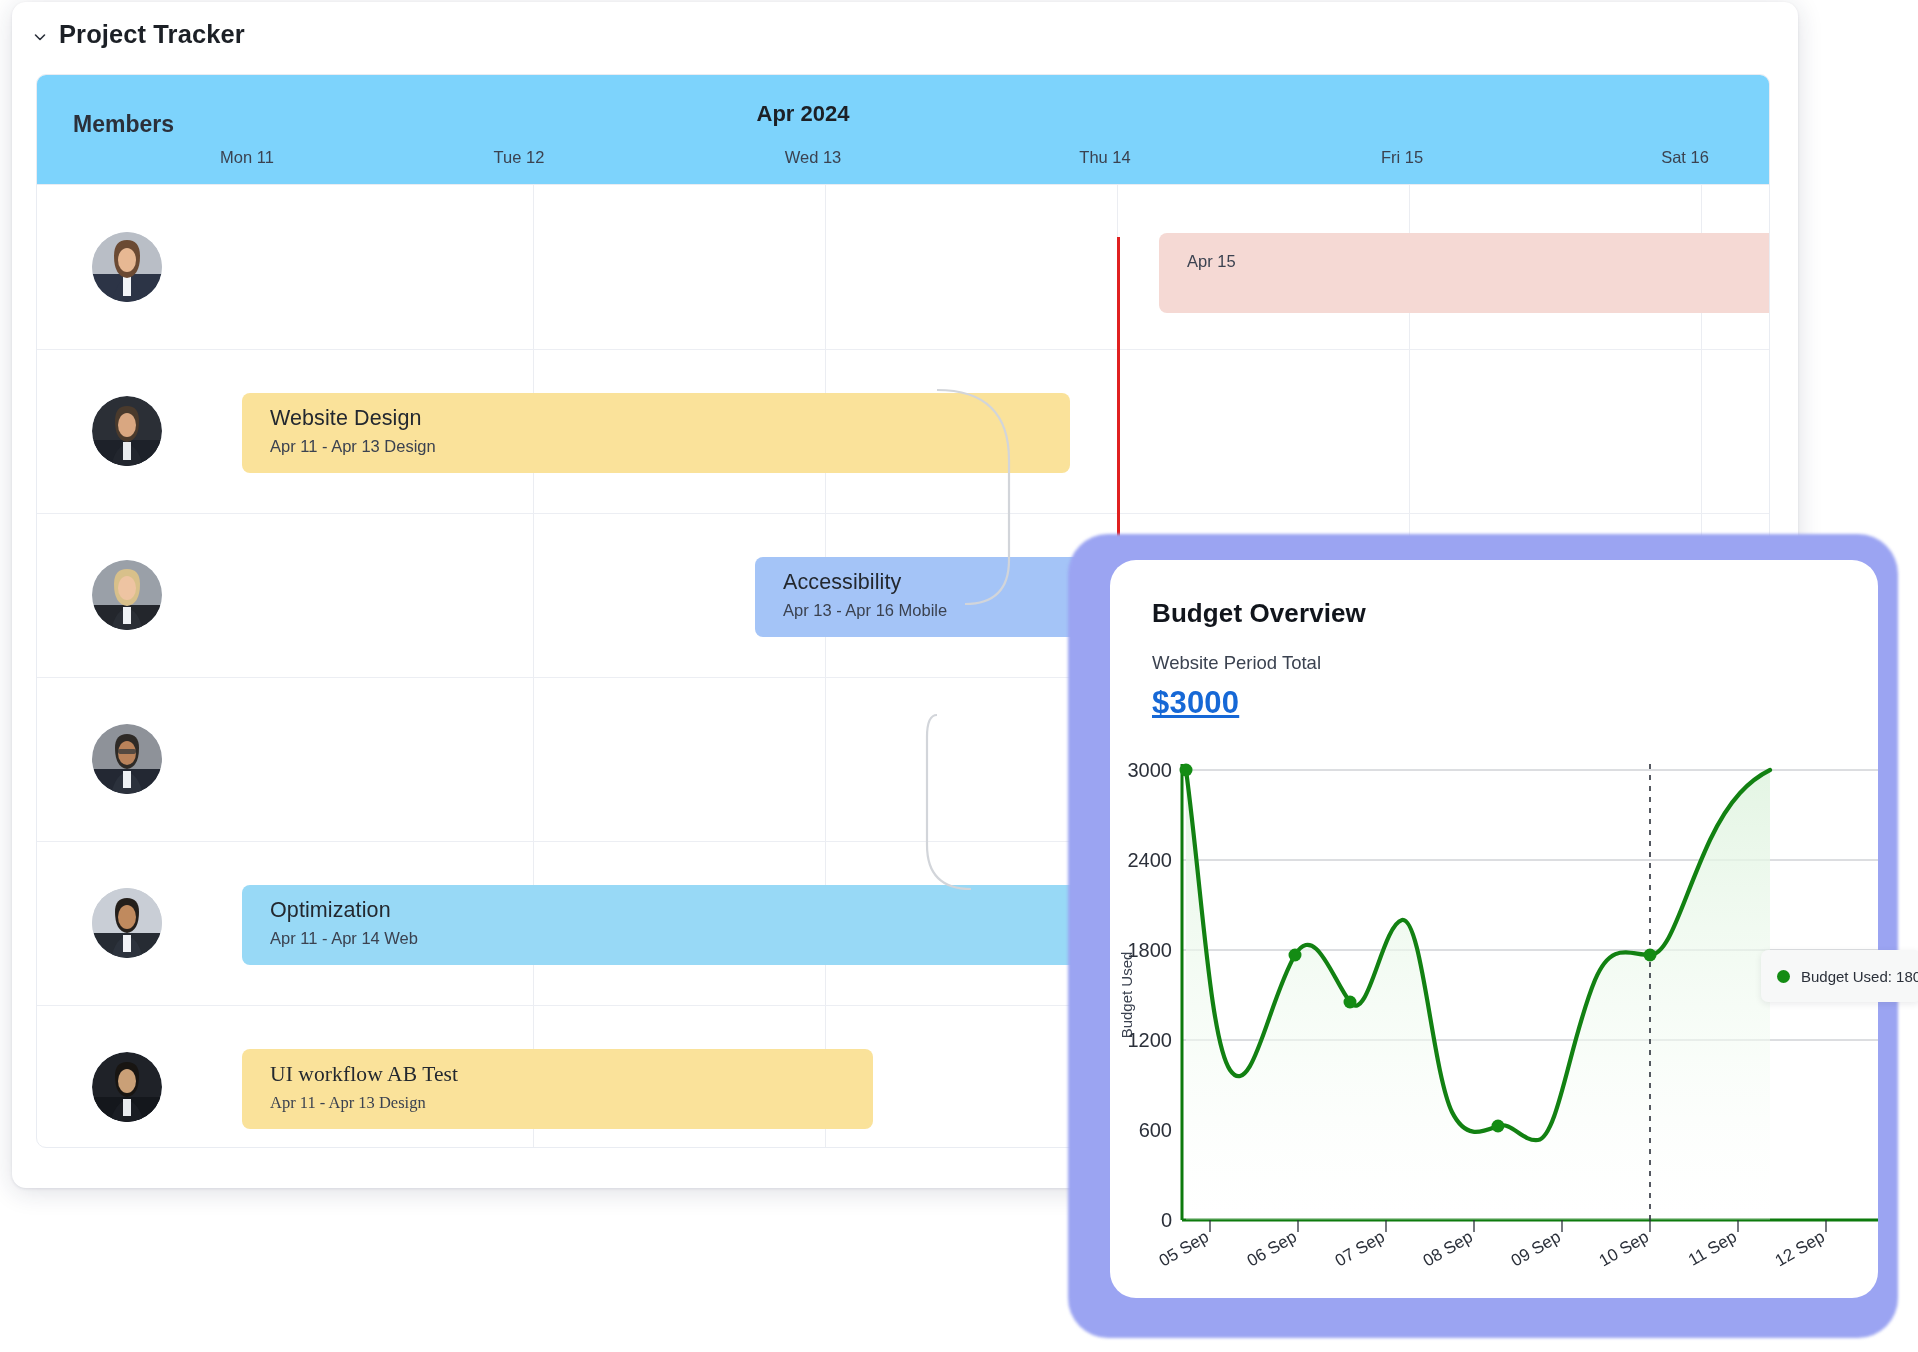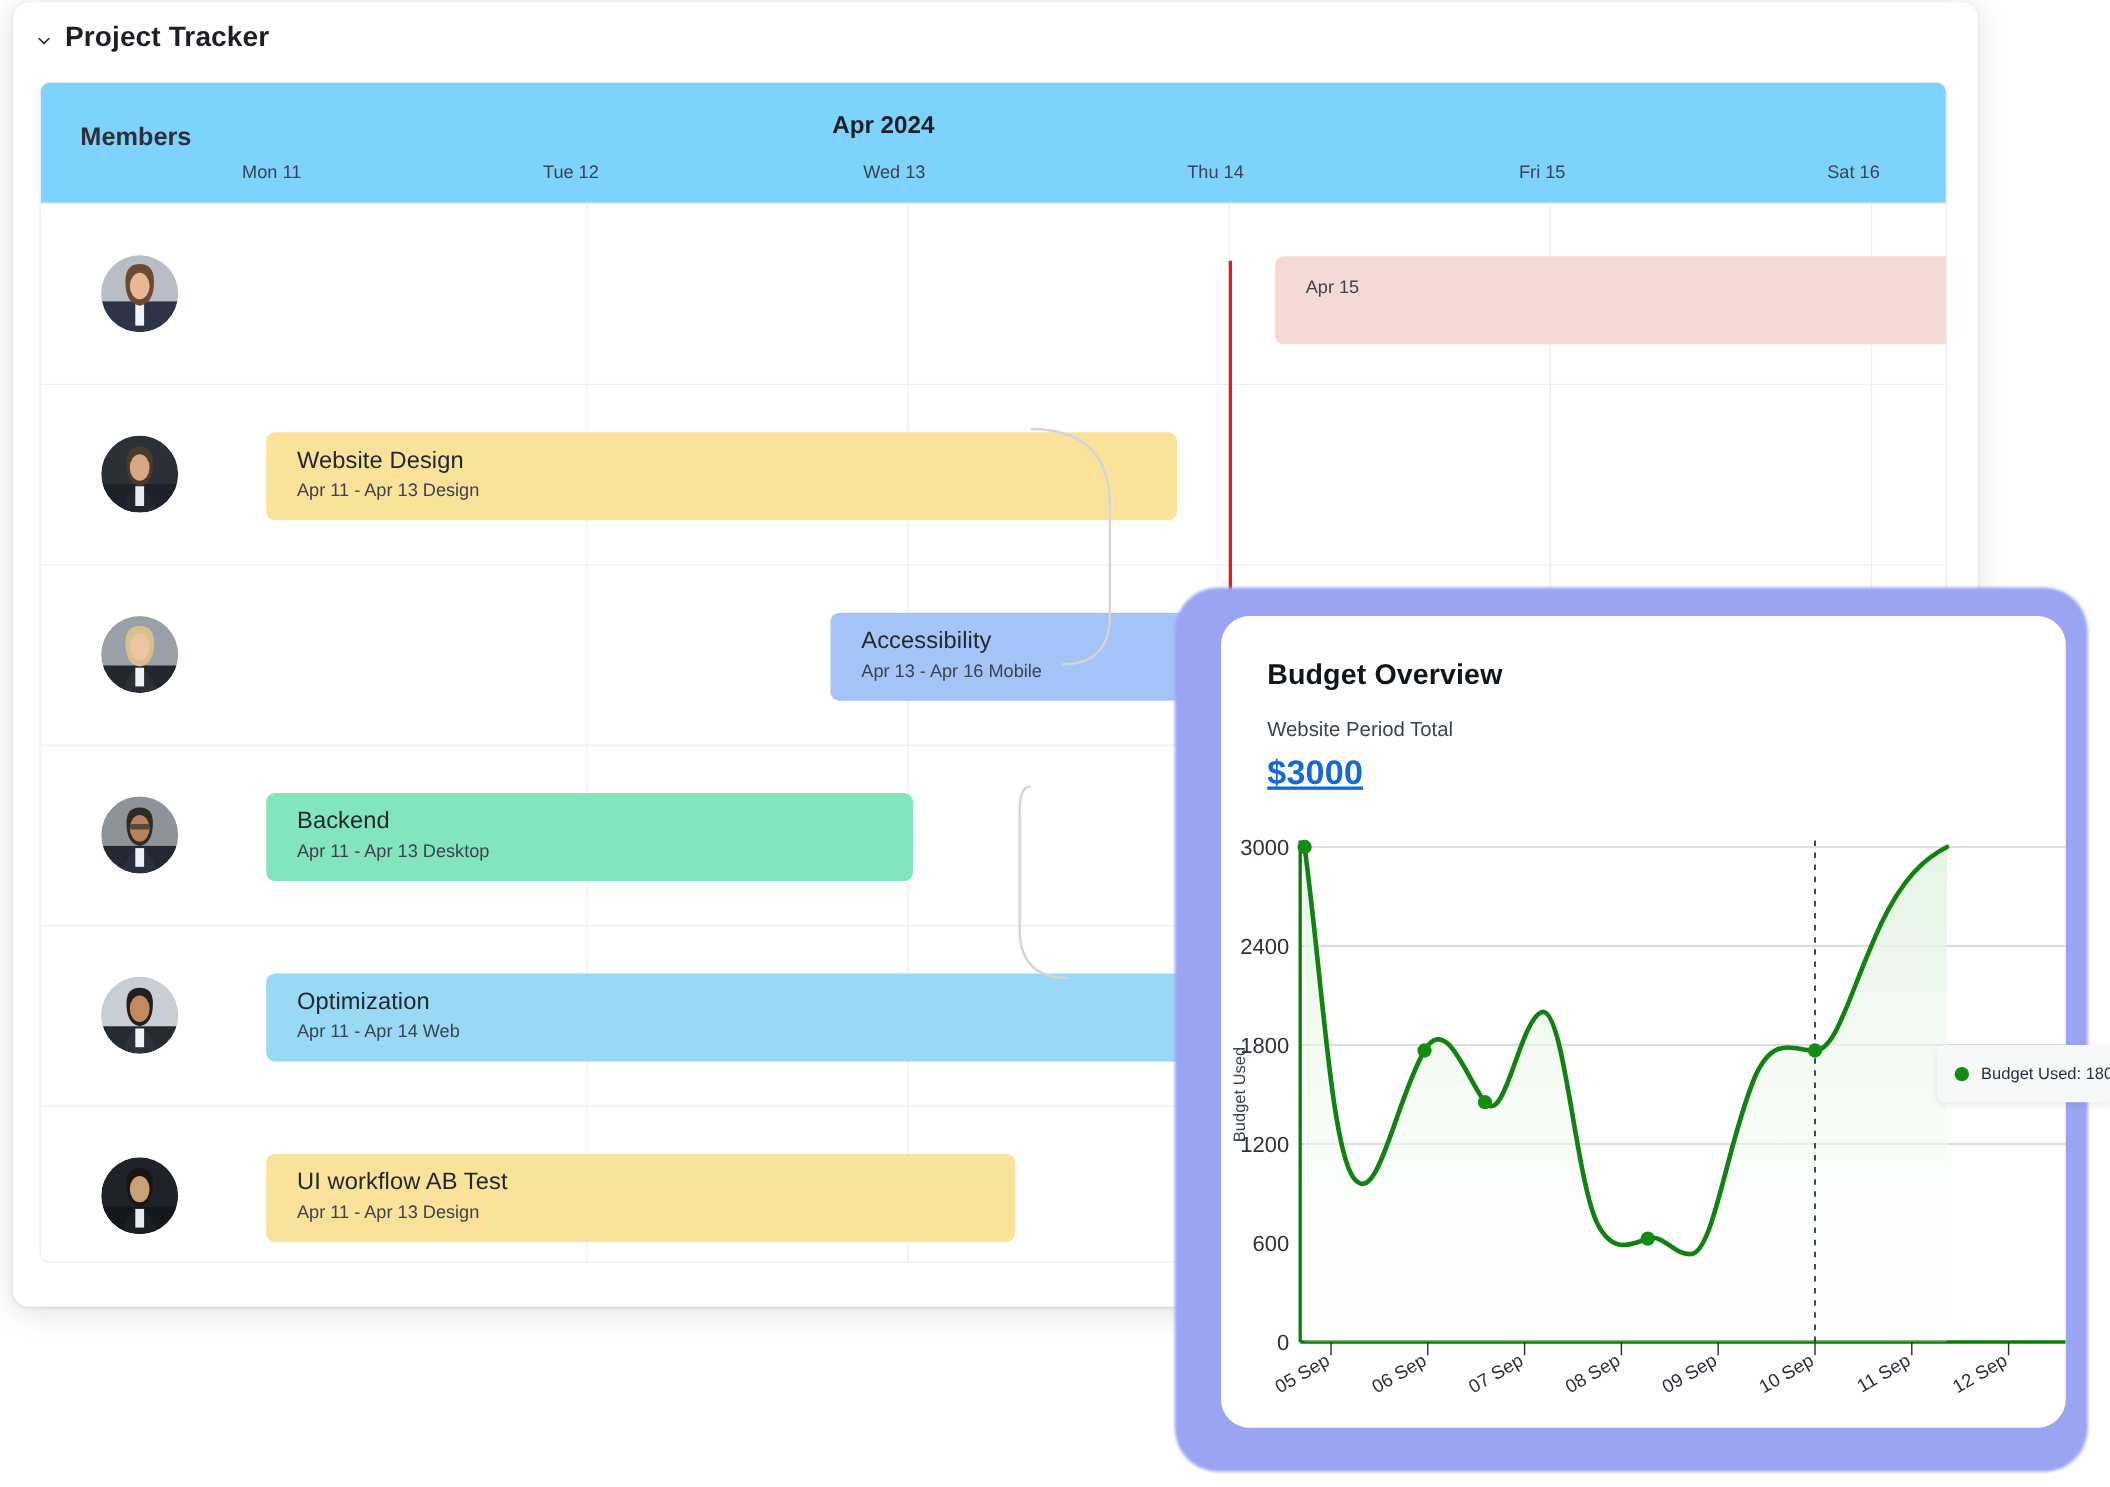--- a/index.html
+++ b/index.html
@@ -319,24 +319,20 @@
                 <rect width="70" height="70" fill="#8e9299"></rect>
                 <rect x="0" y="45" width="70" height="25" fill="#232833"></rect>
                 <path d="M19 70 q5 -20 16 -22 q11 2 16 22 z" fill="#2b313c"></path>
                 <rect x="31" y="47" width="8" height="17" fill="#eef1f4"></rect>
                 <path d="M23 24 q0 -14 12 -14 q12 0 12 14 q0 19 -12 21 q-12 -2 -12 -21z" fill="#2e2a26"></path>
                 <ellipse cx="35" cy="29" rx="9" ry="12" fill="#b9825a"></ellipse>
                 <rect x="26" y="25" width="18" height="5" rx="2" fill="#3b3b3b" opacity=".8"></rect>
               </g>
             </svg>
           </div>
-          <div class="bar" style="left:205px; width:588px; top:44px; background:#82e5bd;">
-            <div class="bar-title">Backend</div>
-            <div class="bar-sub">Apr 11 - Apr 13 Desktop</div>
-          </div>
         </div>
 
         <div class="row" style="top:656px">
           <div class="avatar">
             <svg viewBox="0 0 70 70">
               <defs>
                   <clipPath id="c5">
                     <circle cx="35" cy="35" r="35"></circle>
                   </clipPath>
                 </defs>
@@ -367,21 +363,21 @@
               <g clip-path="url(#c6)">
                 <rect width="70" height="70" fill="#1f2228"></rect>
                 <rect x="0" y="45" width="70" height="25" fill="#14171c"></rect>
                 <path d="M18 70 q6 -20 17 -22 q11 2 17 22 z" fill="#1a1d23"></path>
                 <rect x="31" y="47" width="8" height="17" fill="#e8ebee"></rect>
                 <path d="M23 24 q0 -14 12 -14 q12 0 12 14 q0 19 -12 21 q-12 -2 -12 -21z" fill="#181512"></path>
                 <ellipse cx="35" cy="29" rx="9" ry="12" fill="#caa077"></ellipse>
               </g>
             </svg>
           </div>
-          <div class="bar" style="left:205px; width:681px; top:44px; background:#fae29a;">
+          <div class="bar" style="left:205px; width:631px; top:44px; background:#fae29a;font-family:Liberation Serif, serif;">
             <div class="bar-title">UI workflow AB Test</div>
             <div class="bar-sub">Apr 11 - Apr 13 Design</div>
           </div>
         </div>
 
       </div>
 
       <svg class="connectors" viewBox="0 0 1734 964">
         <path d="M900 205 q72 0 72 70 l0 100 q0 44 -44 44" fill="none" stroke="#d2d5da" stroke-width="2.2"></path>
         <path d="M900 530 q-10 0 -10 22 l0 108 q0 44 44 44" fill="none" stroke="#d2d5da" stroke-width="2.2"></path>

